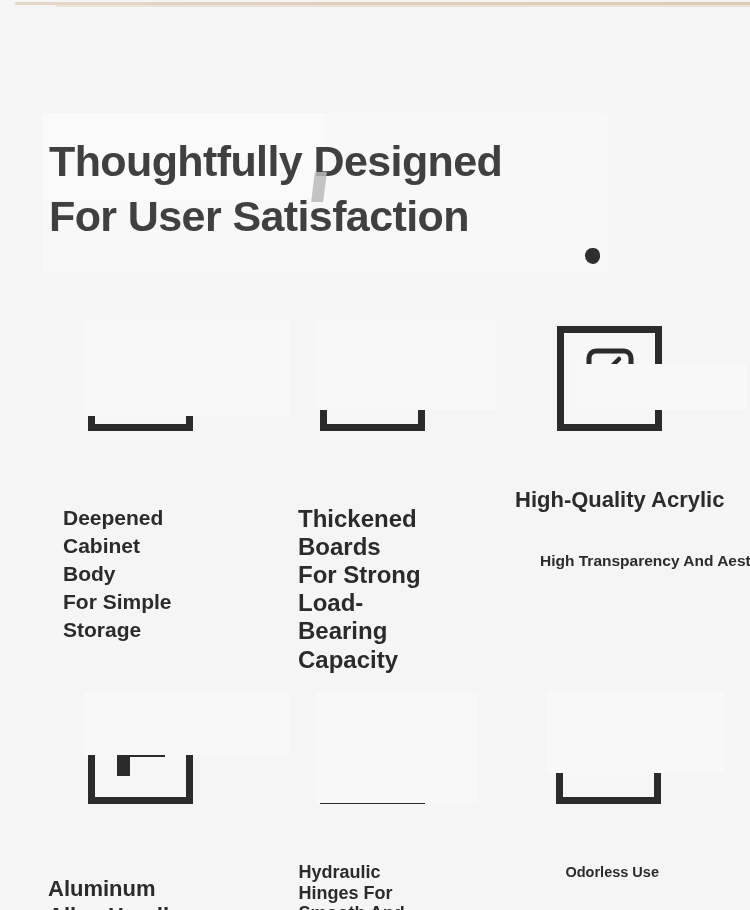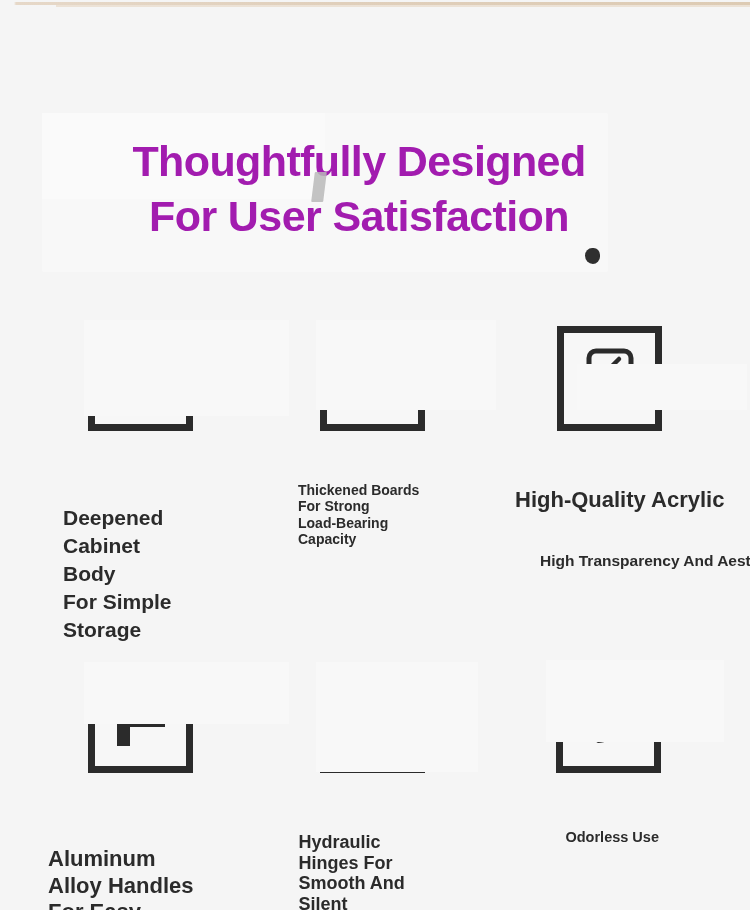--- a/index.html
+++ b/index.html
@@ -65,23 +65,22 @@
 
   .headline {
     position: absolute;
     left: 49px;
     top: 134px;
     width: 620px;
     font-size: 43px;
     line-height: 1.28;
     font-weight: 700;
     letter-spacing: -0.6px;
-    color: #a21caf;
+    color: #404040;
     white-space: pre-line;
-    text-align: center;
   }
 
   
   .artifact-sliver {
     position: absolute;
     left: 313px;
     top: 172px;
     width: 12px;
     height: 30px;
     background: #b9b9b9;
@@ -141,36 +140,36 @@
     background: #f8f8f8;
     z-index: 0;
   }
   .cell-text span { position: relative; z-index: 1; }
 
   
   .c1 { margin-left: 88px; }
   .c1 .cell-text { font-size: 21px; line-height: 1.33; margin-left: -25px; margin-top: 17px; }
 
   .c2 { margin-left: 127px; }
-  .c2 .cell-text { font-size: 14px; line-height: 1.17; margin-left: -22px; margin-top: 18px; }
+  .c2 .cell-text { font-size: 24px; line-height: 1.17; margin-left: -22px; margin-top: 18px; }
 
   .c3 { margin-left: 132px; }
   .c3 .cell-text { margin-left: -42px; margin-top: 20px; }
   .c3 .t-main { font-size: 22px; line-height: 1.2; display: block; }
   .c3 .t-sub  { font-size: 15.5px; line-height: 1.2; display: block; margin-top: 21px; margin-left: 25px; white-space: nowrap; }
 
   .c4 { margin-left: 88px; }
   .c4 .cell-text { font-size: 22px; line-height: 1.2; margin-left: -40px; margin-top: 20px; }
 
   .c5 { margin-left: 127px; }
   .c5 .cell-text { font-size: 18px; line-height: 1.15; margin-left: -22px; margin-top: 17px; }
 
   .c6 { margin-left: 131px; }
   .c6 .cell-text { font-size: 14.5px; line-height: 1.13; margin-left: 9px; margin-top: 23px; }
-  .c6 .t-last { display: block; }
+  .c6 .t-last { display: block; margin-top: 5px; }
 </style>
 </head>
 <body>
 
 <div class="page">
 
   <div class="top-rule"></div>
   <div class="top-rule-2"></div>
 
   <div class="headline-panel"></div>

